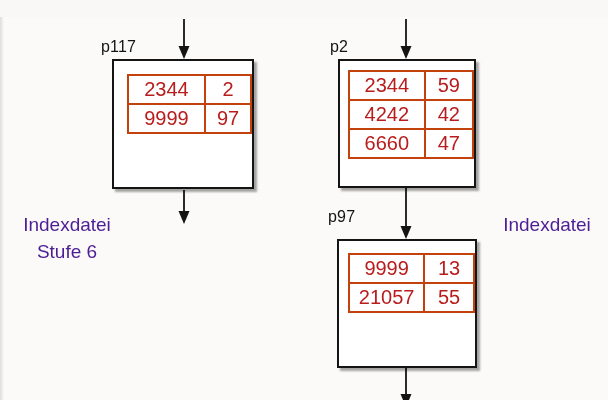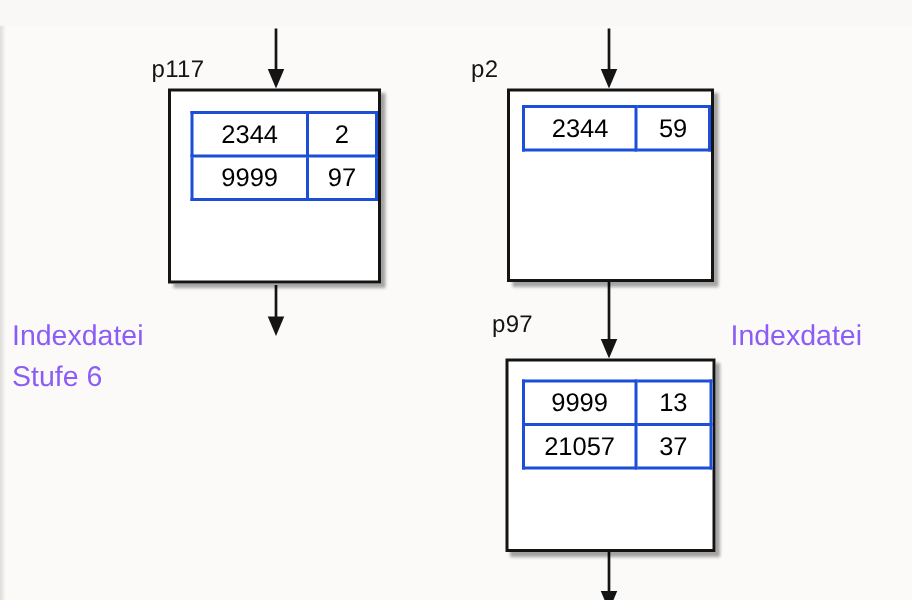--- a/index.html
+++ b/index.html
@@ -34,34 +34,34 @@
     font-size:16px;
     letter-spacing:0.2px;
     color:#141414;
   }
   table.kv{
     position:absolute;
     border-collapse:collapse;
     background:#ffffff;
   }
   table.kv td{
-    border:2px solid #1d4ed8;
+    border:2px solid #c2410c;
     height:27px;
     padding:0 2px;
     text-align:center;
     vertical-align:middle;
-    font-size:17px;
-    color:#000000;
+    font-size:20px;
+    color:#b91c1c;
   }
   .caption{
     position:absolute;
-    text-align:left;
+    text-align:center;
     font-size:19px;
     line-height:27px;
-    color:#8b5cf6;
+    color:#4c1d95;
   }
 </style>
 </head>
 <body>
 
 <div class="stage">
 
   <div class="edge-shade"></div>
 
   <svg class="arrows" viewBox="0 0 608 400" xmlns="http://www.w3.org/2000/svg">
@@ -96,43 +96,51 @@
         <td style="width:42px">2</td>
       </tr>
       <tr>
         <td>9999</td>
         <td>97</td>
       </tr>
     </tbody>
       </table>
   </div>
 
-  <div class="node-label" style="left:314px;top:21px">p2</div>
+  <div class="node-label" style="left:330px;top:21px">p2</div>
   <div class="node" style="left:338px;top:42px;width:138px;height:129px">
     <table class="kv" style="left:8px;top:9px">
       <tbody>
           <tr>
         <td style="width:74px">2344</td>
         <td style="width:46px">59</td>
+      </tr>
+      <tr>
+        <td>4242</td>
+        <td>42</td>
+      </tr>
+      <tr>
+        <td>6660</td>
+        <td>47</td>
       </tr>
     </tbody>
       </table>
   </div>
 
   <div class="node-label" style="left:328px;top:191px">p97</div>
   <div class="node" style="left:337px;top:222px;width:140px;height:129px">
     <table class="kv" style="left:9px;top:12px">
       <tbody>
           <tr>
         <td style="width:72px">9999</td>
         <td style="width:48px">13</td>
       </tr>
       <tr>
         <td>21057</td>
-        <td>37</td>
+        <td>55</td>
       </tr>
     </tbody>
       </table>
   </div>
 
   <div class="caption" style="left:8px;top:194px;width:118px">
     <div>Indexdatei</div>
     <div>Stufe 6</div>
   </div>
   <div class="caption" style="left:487px;top:194px;width:120px">

